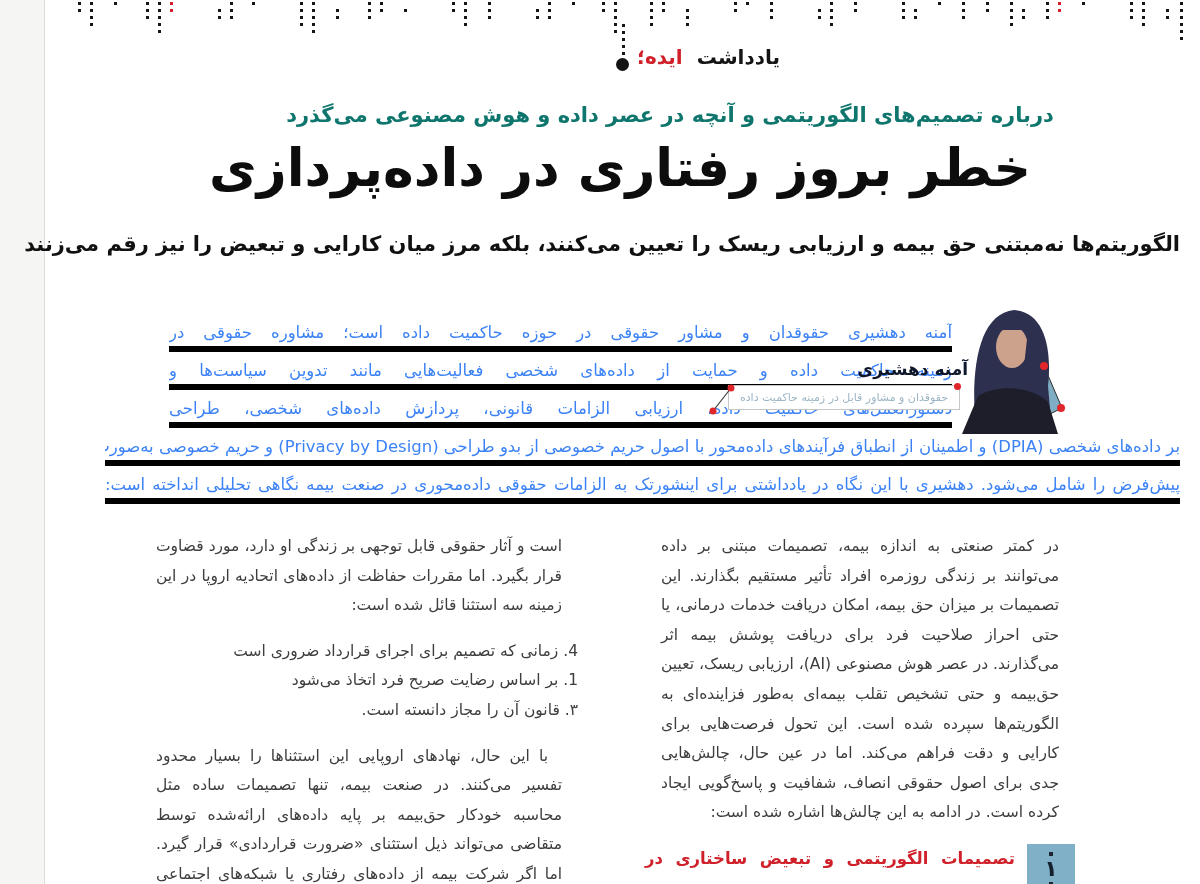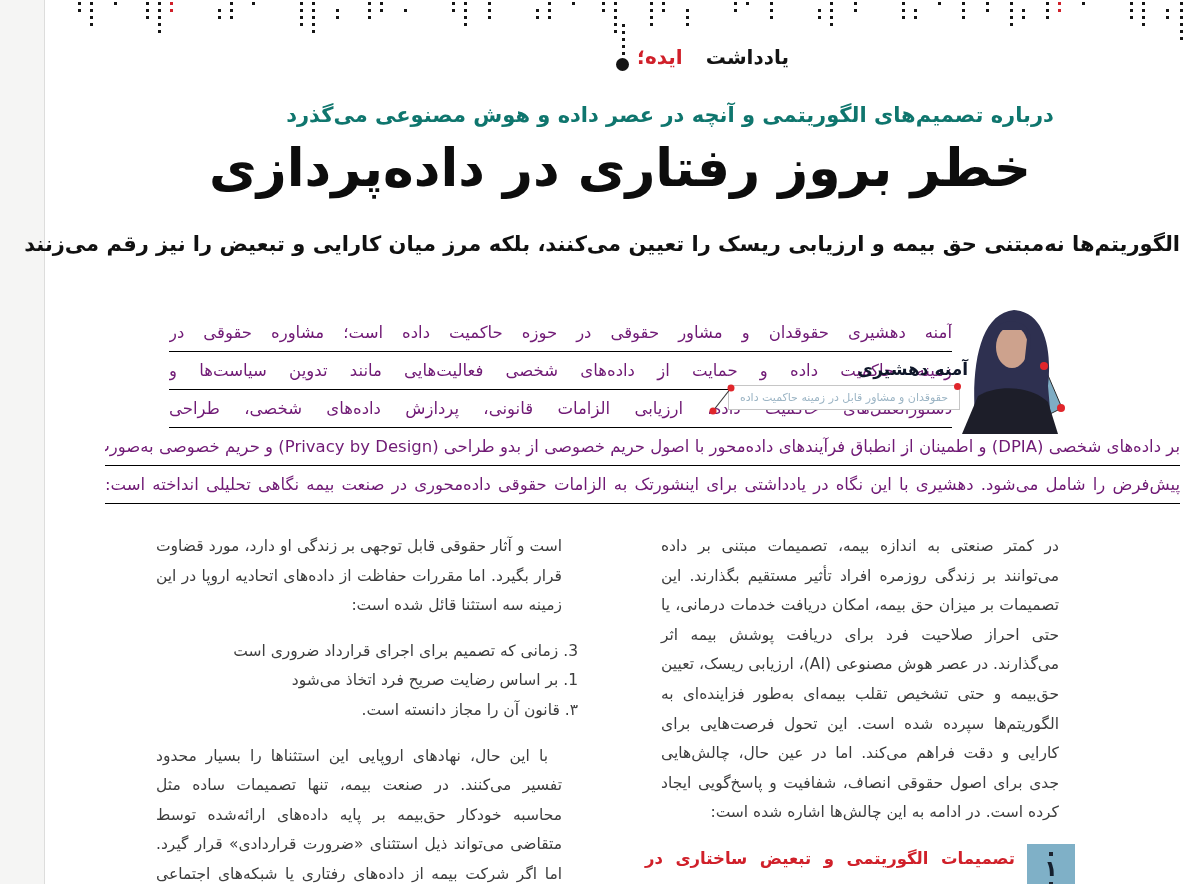--- a/index.html
+++ b/index.html
@@ -18,21 +18,21 @@
   #dots { position:absolute; left:0; top:0; width:1200px; height:80px; }
   .dot-col { position:absolute; width:3px; }
   
   .leader-col { position:absolute; left:622px; top:24px; width:3px; height:34px; }
   .big-dot {
     position:absolute; left:616px; top:58px; width:13px; height:13px;
     border-radius:50%; background:#141414;
   }
   .section-label {
     position:absolute; left:637px; top:45px; direction:ltr;
-    display:flex; gap:23px; align-items:baseline;
+    display:flex; gap:14px; align-items:baseline;
     font-size:20px; font-weight:bold; color:#141414; white-space:nowrap;
   }
   .section-label .red { color:#d0202a; }
 
   .kicker {
     position:absolute; left:160px; top:103px; width:1020px;
     text-align:center; direction:rtl;
     font-size:21px; font-weight:bold; color:#0f766e; white-space:nowrap;
   }
   .headline {
@@ -43,22 +43,22 @@
   }
   .subhead {
     position:absolute; left:30px; top:232px; width:1150px;
     text-align:center; direction:rtl;
     font-size:21px; font-weight:bold; color:#111; white-space:nowrap;
   }
 
   
   .intro { position:absolute; left:105px; top:314px; width:1075px; direction:rtl; }
   .intro-line {
-    height:38px; line-height:37px; font-size:16.5px; color:#701a75;
-    border-bottom:1px solid #000000;
+    height:38px; line-height:37px; font-size:16.5px; color:#3b82f6;
+    border-bottom:6px solid #000000;
     white-space:nowrap; overflow:hidden;
     text-align:justify; text-align-last:justify;
   }
   .intro-narrow { margin-left:62px; margin-right:0; width:783px; margin-right:228px; }
   .intro-narrow .intro-line { }
 
   
   .author-name {
     position:absolute; right:232px; top:359px; direction:rtl;
     font-size:17px; font-weight:bold; color:#0f172a; white-space:nowrap;
@@ -214,19 +214,19 @@
         <div class="badge-num">۱</div>
         <div class="badge-dot"></div>
       </div>
       <h3 class="sec-title">تصمیمات الگوریتمی و تبعیض ساختاری در بیمه</h3>
       <p>یکی از دغدغه‌های اصلی در بیمه‌گری در عصر داده، خطر تبعیض است؛ جایی که داده‌های ظاهراً بی‌طرف و بدون جانبداری، نتایجی تبعیض‌آمیز تولید می‌کنند. برای مثال، مطالعات نشان داده‌اند که استفاده از کد پستی برای تعیین سطح ریسک در بیمه خودرو یا آتش‌سوزی، عملاً به تبعیض طبقاتی و قومی</p>
     </div>
   </div>
 
   <div class="col col-left">
     <p>است و آثار حقوقی قابل توجهی بر زندگی او دارد، مورد قضاوت قرار بگیرد. اما مقررات حفاظت از داده‌های اتحادیه اروپا در این زمینه سه استثنا قائل شده است:</p>
-    <div class="list-item">3. زمانی که تصمیم برای اجرای قرارداد ضروری است</div>
+    <div class="list-item">4. زمانی که تصمیم برای اجرای قرارداد ضروری است</div>
     <div class="list-item">1. بر اساس رضایت صریح فرد اتخاذ می‌شود</div>
     <div class="list-item">۳. قانون آن را مجاز دانسته است.</div>
     <p class="indent">با این حال، نهادهای اروپایی این استثناها را بسیار محدود تفسیر می‌کنند. در صنعت بیمه، تنها تصمیمات ساده مثل محاسبه خودکار حق‌بیمه بر پایه داده‌های ارائه‌شده توسط متقاضی می‌تواند ذیل استثنای «ضرورت قراردادی» قرار گیرد. اما اگر شرکت بیمه از داده‌های رفتاری یا شبکه‌های اجتماعی برای پیش‌بینی ریسک استفاده کند، این تصمیم دیگر «ضروری» تلقی نمی‌شود. همچنین، رضایت بیمه‌گزار معمولاً معتبر نیست، چون رابطه قدرت میان شرکت و فرد برابر نیست و پذیرش قواعد از پیش تعیین‌شده شرکت بیمه‌گر توسط فرد، نمی‌تواند رضایت واقعی تلقی شود. در نتیجه، بیشتر تصمیمات الگوریتمی در بیمه باید تحت نظارت انسانی معنادار باقی بمانند و بیمه‌گر باید امکان توضیح‌پذیری و اعتراض</p>
   </div>
 
 </div>
 
 </body></html>

